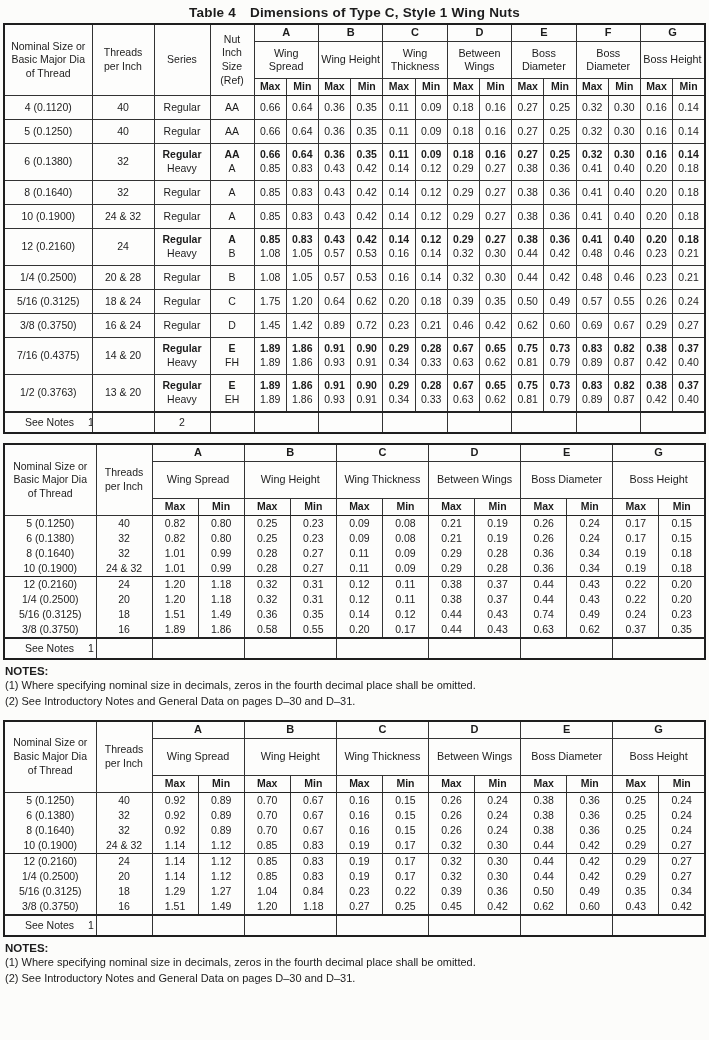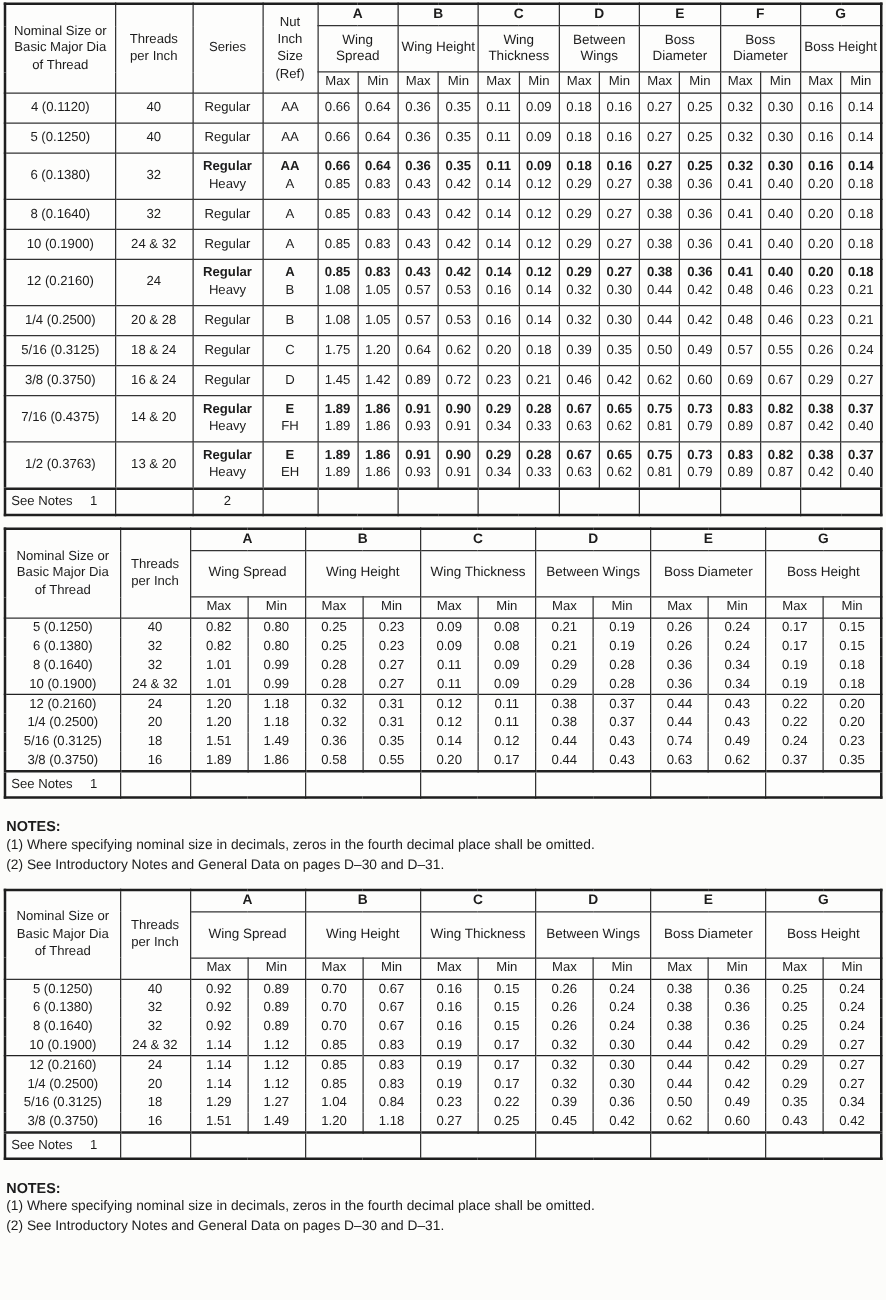--- a/index.html
+++ b/index.html
@@ -19,43 +19,46 @@
     border:2px solid #1e1e1e;background:#fdfdfc;
   }
   th,td{
     border:1px solid #333;padding:0 1px;text-align:center;vertical-align:middle;
     font-size:10.5px;font-weight:normal;line-height:1.25;
     overflow:hidden;white-space:nowrap;
   }
   th.stub{white-space:normal;font-size:10.5px;line-height:1.3;padding:0 3px;}
   th.letter{font-weight:bold;height:16px;font-size:11px;}
   th.grp{white-space:normal;height:36px;font-size:10.8px;}
-  th.mm{font-weight:normal;height:16px;border-bottom:1.5px solid #222;margin-top:28px;}
+  th.mm{font-weight:bold;height:16px;border-bottom:1.5px solid #222;margin-top:28px;}
   tr.sgl td{height:23px;}
   tr.dbl td{height:36px;}
   td .b{font-weight:bold;}
   td div{line-height:1.3;}
   tr.footer-row td{border-top:2px solid #222;height:19px;}
-  td.seenotes{text-align:left;padding-left:4px;white-space:nowrap;}
+  td.seenotes{text-align:left;padding-left:20px;white-space:nowrap;}
   td.seenotes .note-num{margin-left:14px;}
   
   table.grouped tbody tr td{border-top:none;border-bottom:none;height:15px;}
   table.grouped tbody tr.grp-start td{border-top:1.5px solid #222;}
   table.grouped tbody tr.footer-row td{border-top:2px solid #222;height:19px;}
-  .notes{margin:17px 0 4px 2px;}
+  .notes{margin:5px 0 4px 2px;}
   .notes .nhead{font-weight:bold;font-size:11.5px;margin-bottom:1px;}
   .notes .nitem{font-size:11px;line-height:1.45;}
   .gap-sm{height:6px;}
   .gap-md{height:9px;}
 </style>
 </head>
 <body>
 
 <div class="page">
 
+  <div class="t-title">
+    <span class="tlabel">Table 4</span><span>Dimensions of Type C, Style 1 Wing Nuts</span>
+  </div>
   <table id="t4">
     <colgroup>
       <col style="width:88px">
         <col style="width:62px">
         <col style="width:56px">
         <col style="width:44px">
     </colgroup>
     <thead>
         <tr>
           <th class="stub" rowspan="3">Nominal Size or Basic Major Dia of Thread</th>

